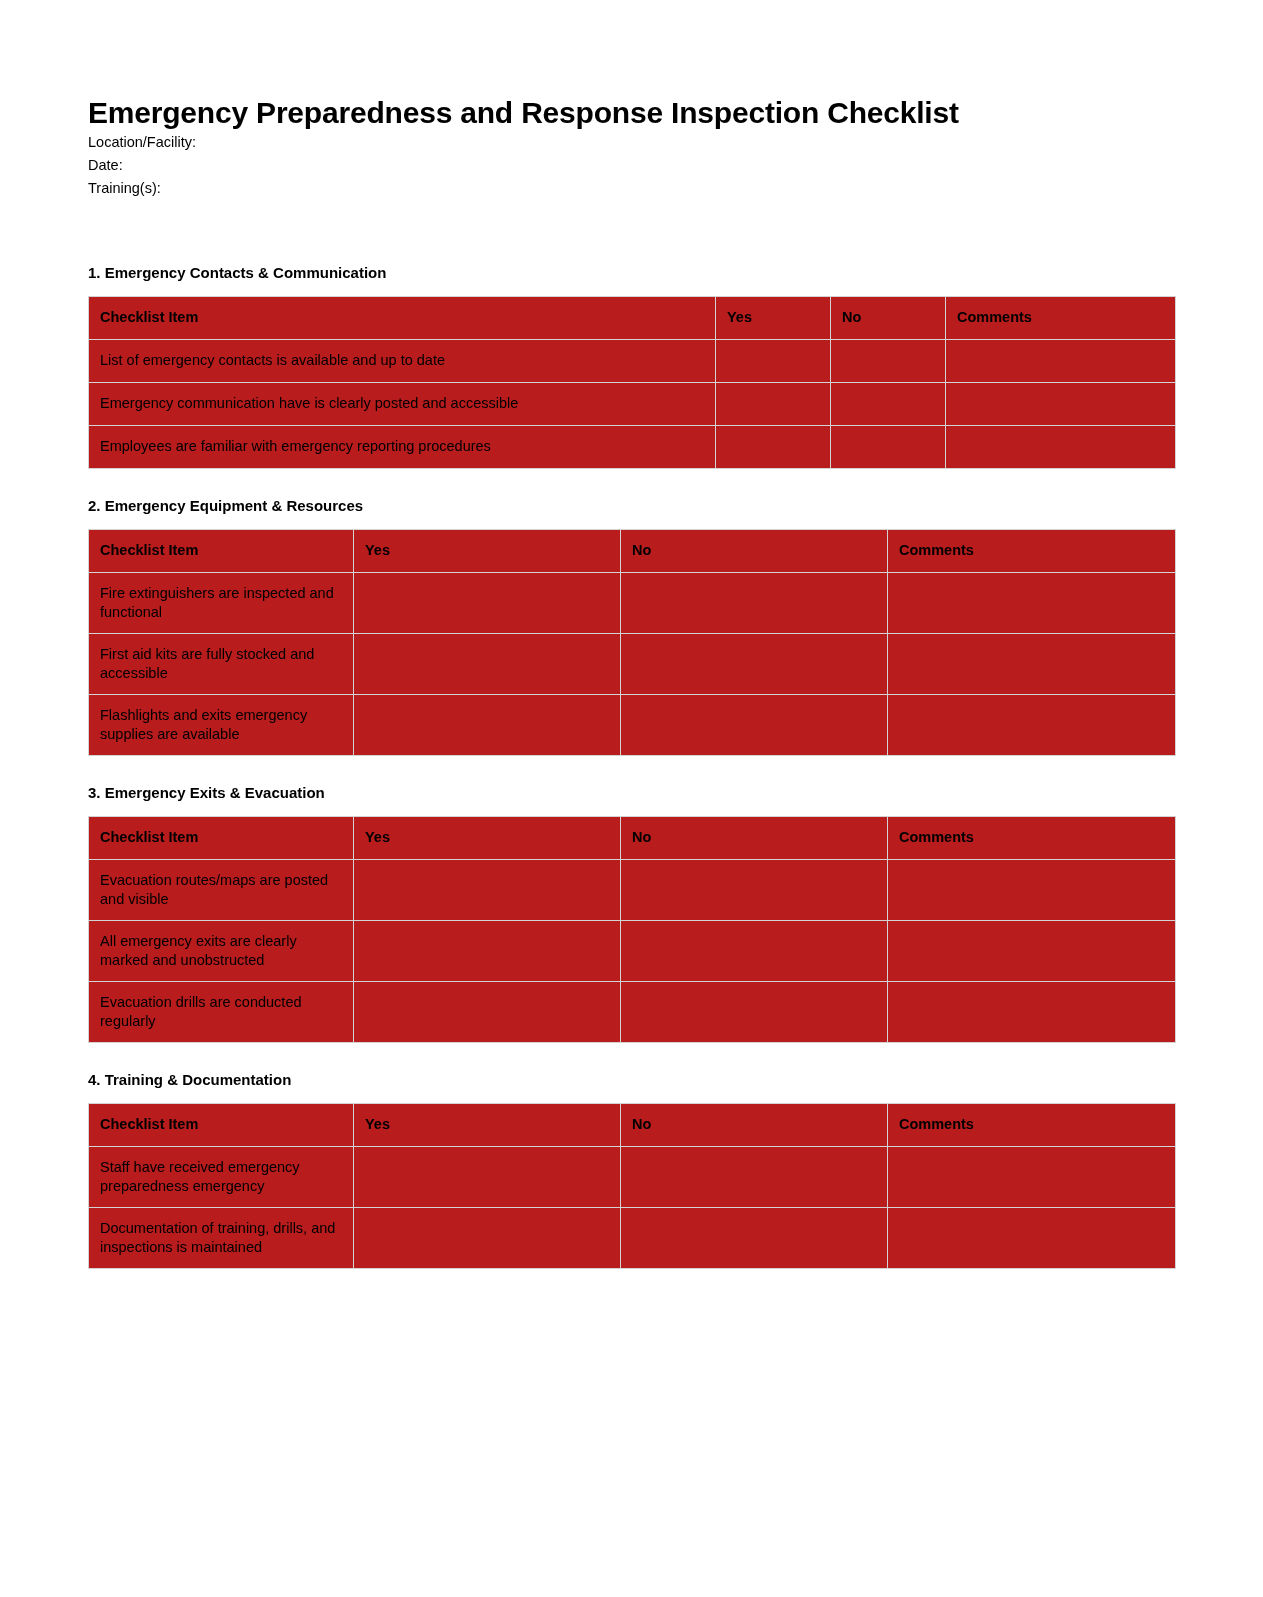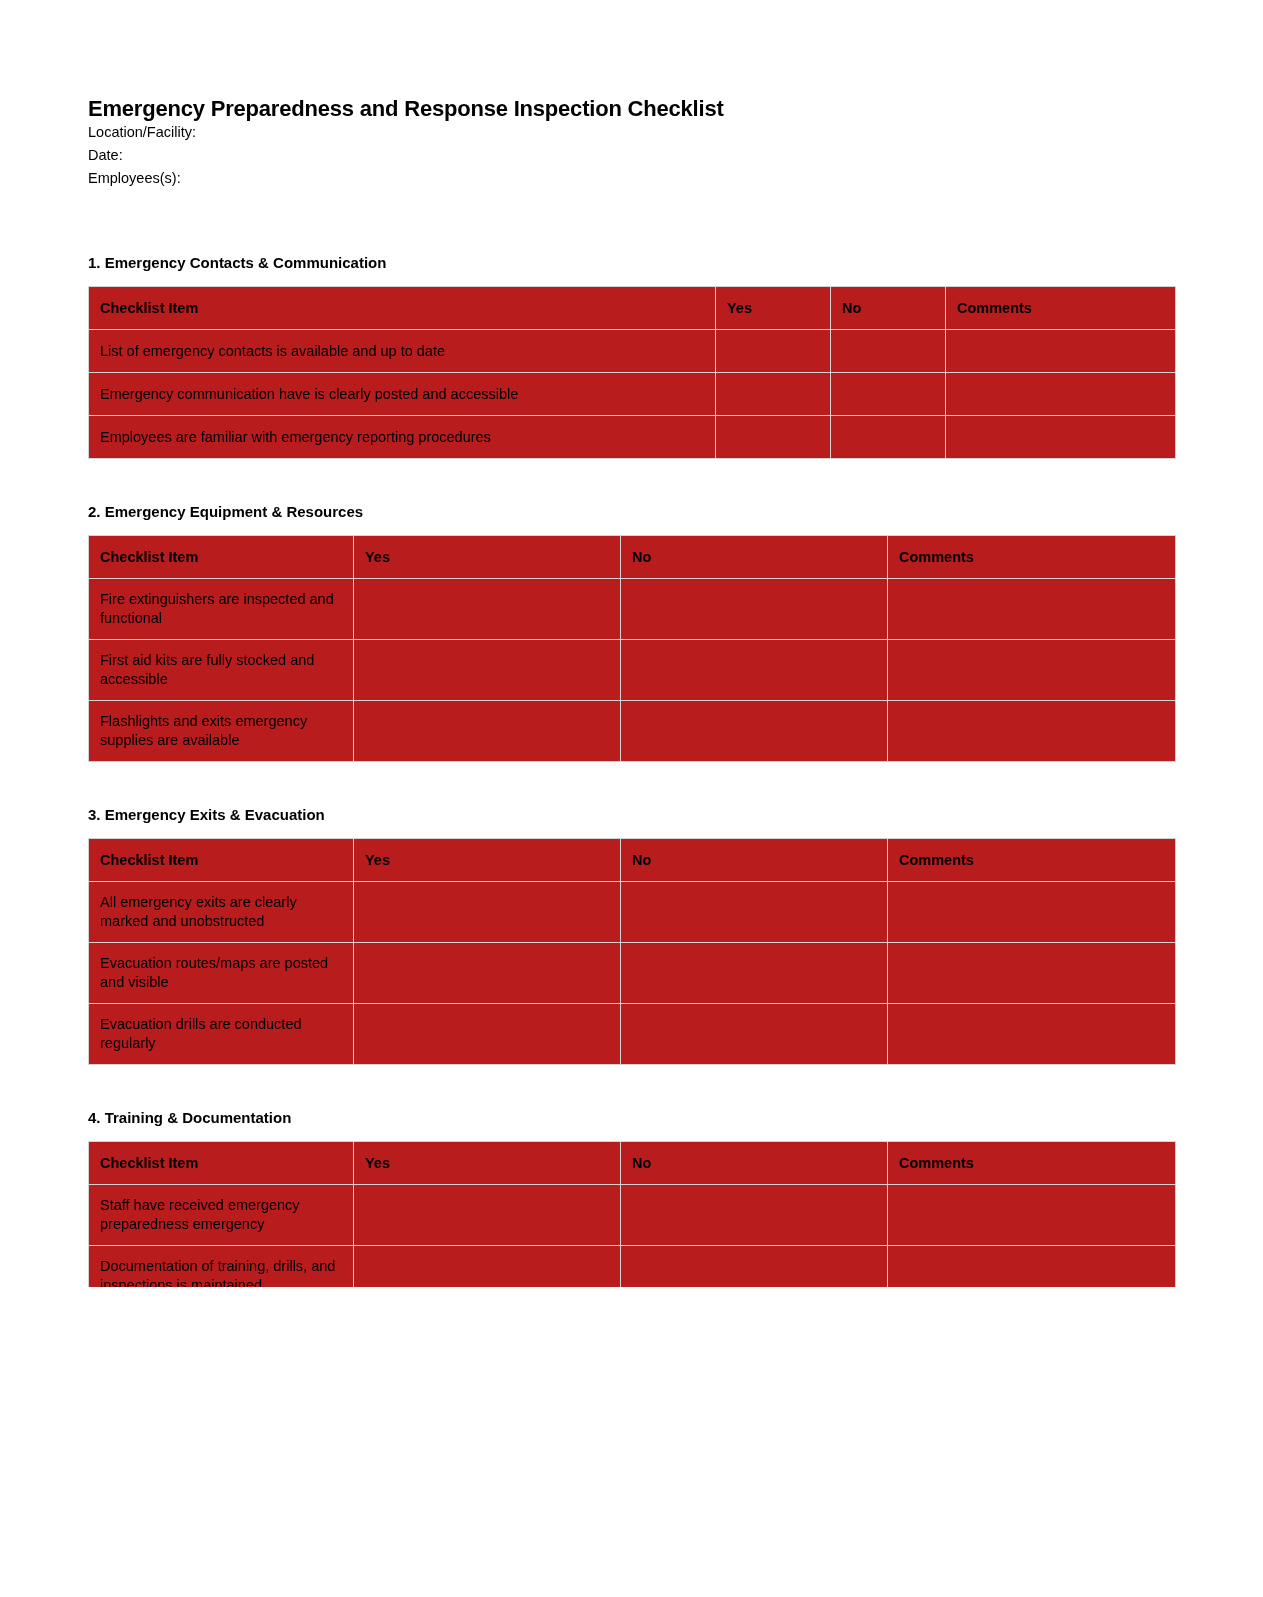--- a/index.html
+++ b/index.html
@@ -24,37 +24,37 @@
     left: 0;
     top: 0;
     width: 1263px;
     height: 1287px;
     overflow: hidden;
   }
   .inner {
     padding: 0 88px;
   }
   .doc-title {
-    font-size: 22px;
+    font-size: 30px;
     font-weight: bold;
     letter-spacing: -0.2px;
     margin: 0;
     padding-top: 96px;
     line-height: 1.15;
     color: #000;
   }
   .meta {
   }
   .meta-line {
     font-size: 14.5px;
     line-height: 23px;
     color: #000;
   }
   .section {
-    margin-top: 44px;
+    margin-top: 28px;
   }
   .section-heading {
     font-size: 15px;
     font-weight: bold;
     margin: 0 0 14px 0;
     line-height: 1.2;
     color: #000;
   }
   table.checklist {
     border-collapse: collapse;
@@ -98,21 +98,21 @@
 
 <div class="page">
   <div class="content-clip">
     <div class="inner">
 
       <h1 class="doc-title">Emergency Preparedness and Response Inspection Checklist</h1>
 
       <div class="meta">
         <div class="meta-line">Location/Facility:</div>
         <div class="meta-line">Date:</div>
-        <div class="meta-line">Employees(s):</div>
+        <div class="meta-line">Training(s):</div>
       </div>
 
       <div class="section sp-1">
         <h2 class="section-heading">1. Emergency Contacts &amp; Communication</h2>
         <table class="checklist layout-wide">
           <colgroup>
             <col class="c-item">
               <col class="c-yes">
               <col class="c-no">
               <col class="c-com">
@@ -200,27 +200,27 @@
           <thead>
             <tr>
               <th>Checklist Item</th>
               <th>Yes</th>
               <th>No</th>
               <th>Comments</th>
             </tr>
           </thead>
           <tbody>
             <tr>
+              <td class="cell-item">Evacuation routes/maps are posted and visible</td>
+              <td></td>
+              <td></td>
+              <td></td>
+            </tr>
+            <tr>
               <td class="cell-item">All emergency exits are clearly marked and unobstructed</td>
-              <td></td>
-              <td></td>
-              <td></td>
-            </tr>
-            <tr>
-              <td class="cell-item">Evacuation routes/maps are posted and visible</td>
               <td></td>
               <td></td>
               <td></td>
             </tr>
             <tr>
               <td class="cell-item">Evacuation drills are conducted regularly</td>
               <td></td>
               <td></td>
               <td></td>
             </tr>

